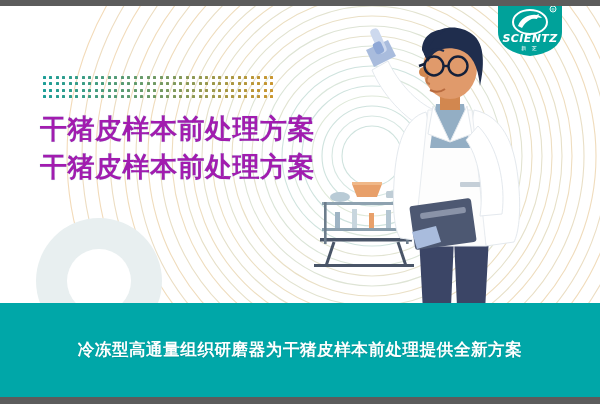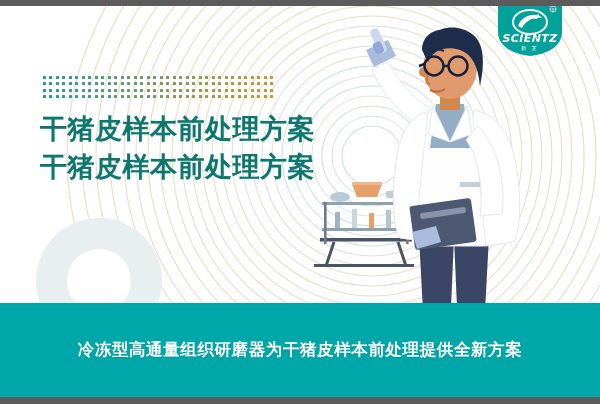--- a/index.html
+++ b/index.html
@@ -95,21 +95,21 @@
 
   
   .headline {
     position: absolute;
     left: 40px;
     top: 104px;
     z-index: 20;
   }
   .headline .line {
     display: block;
-    color: #0f766e;
+    color: #a21caf;
     font-size: 27px;
     font-weight: bold;
     letter-spacing: 0.5px;
     line-height: 38px;
     white-space: nowrap;
     text-shadow: 0 0 1px rgba(22,168,164,0.35);
     text-align: center;
   }
 
   

